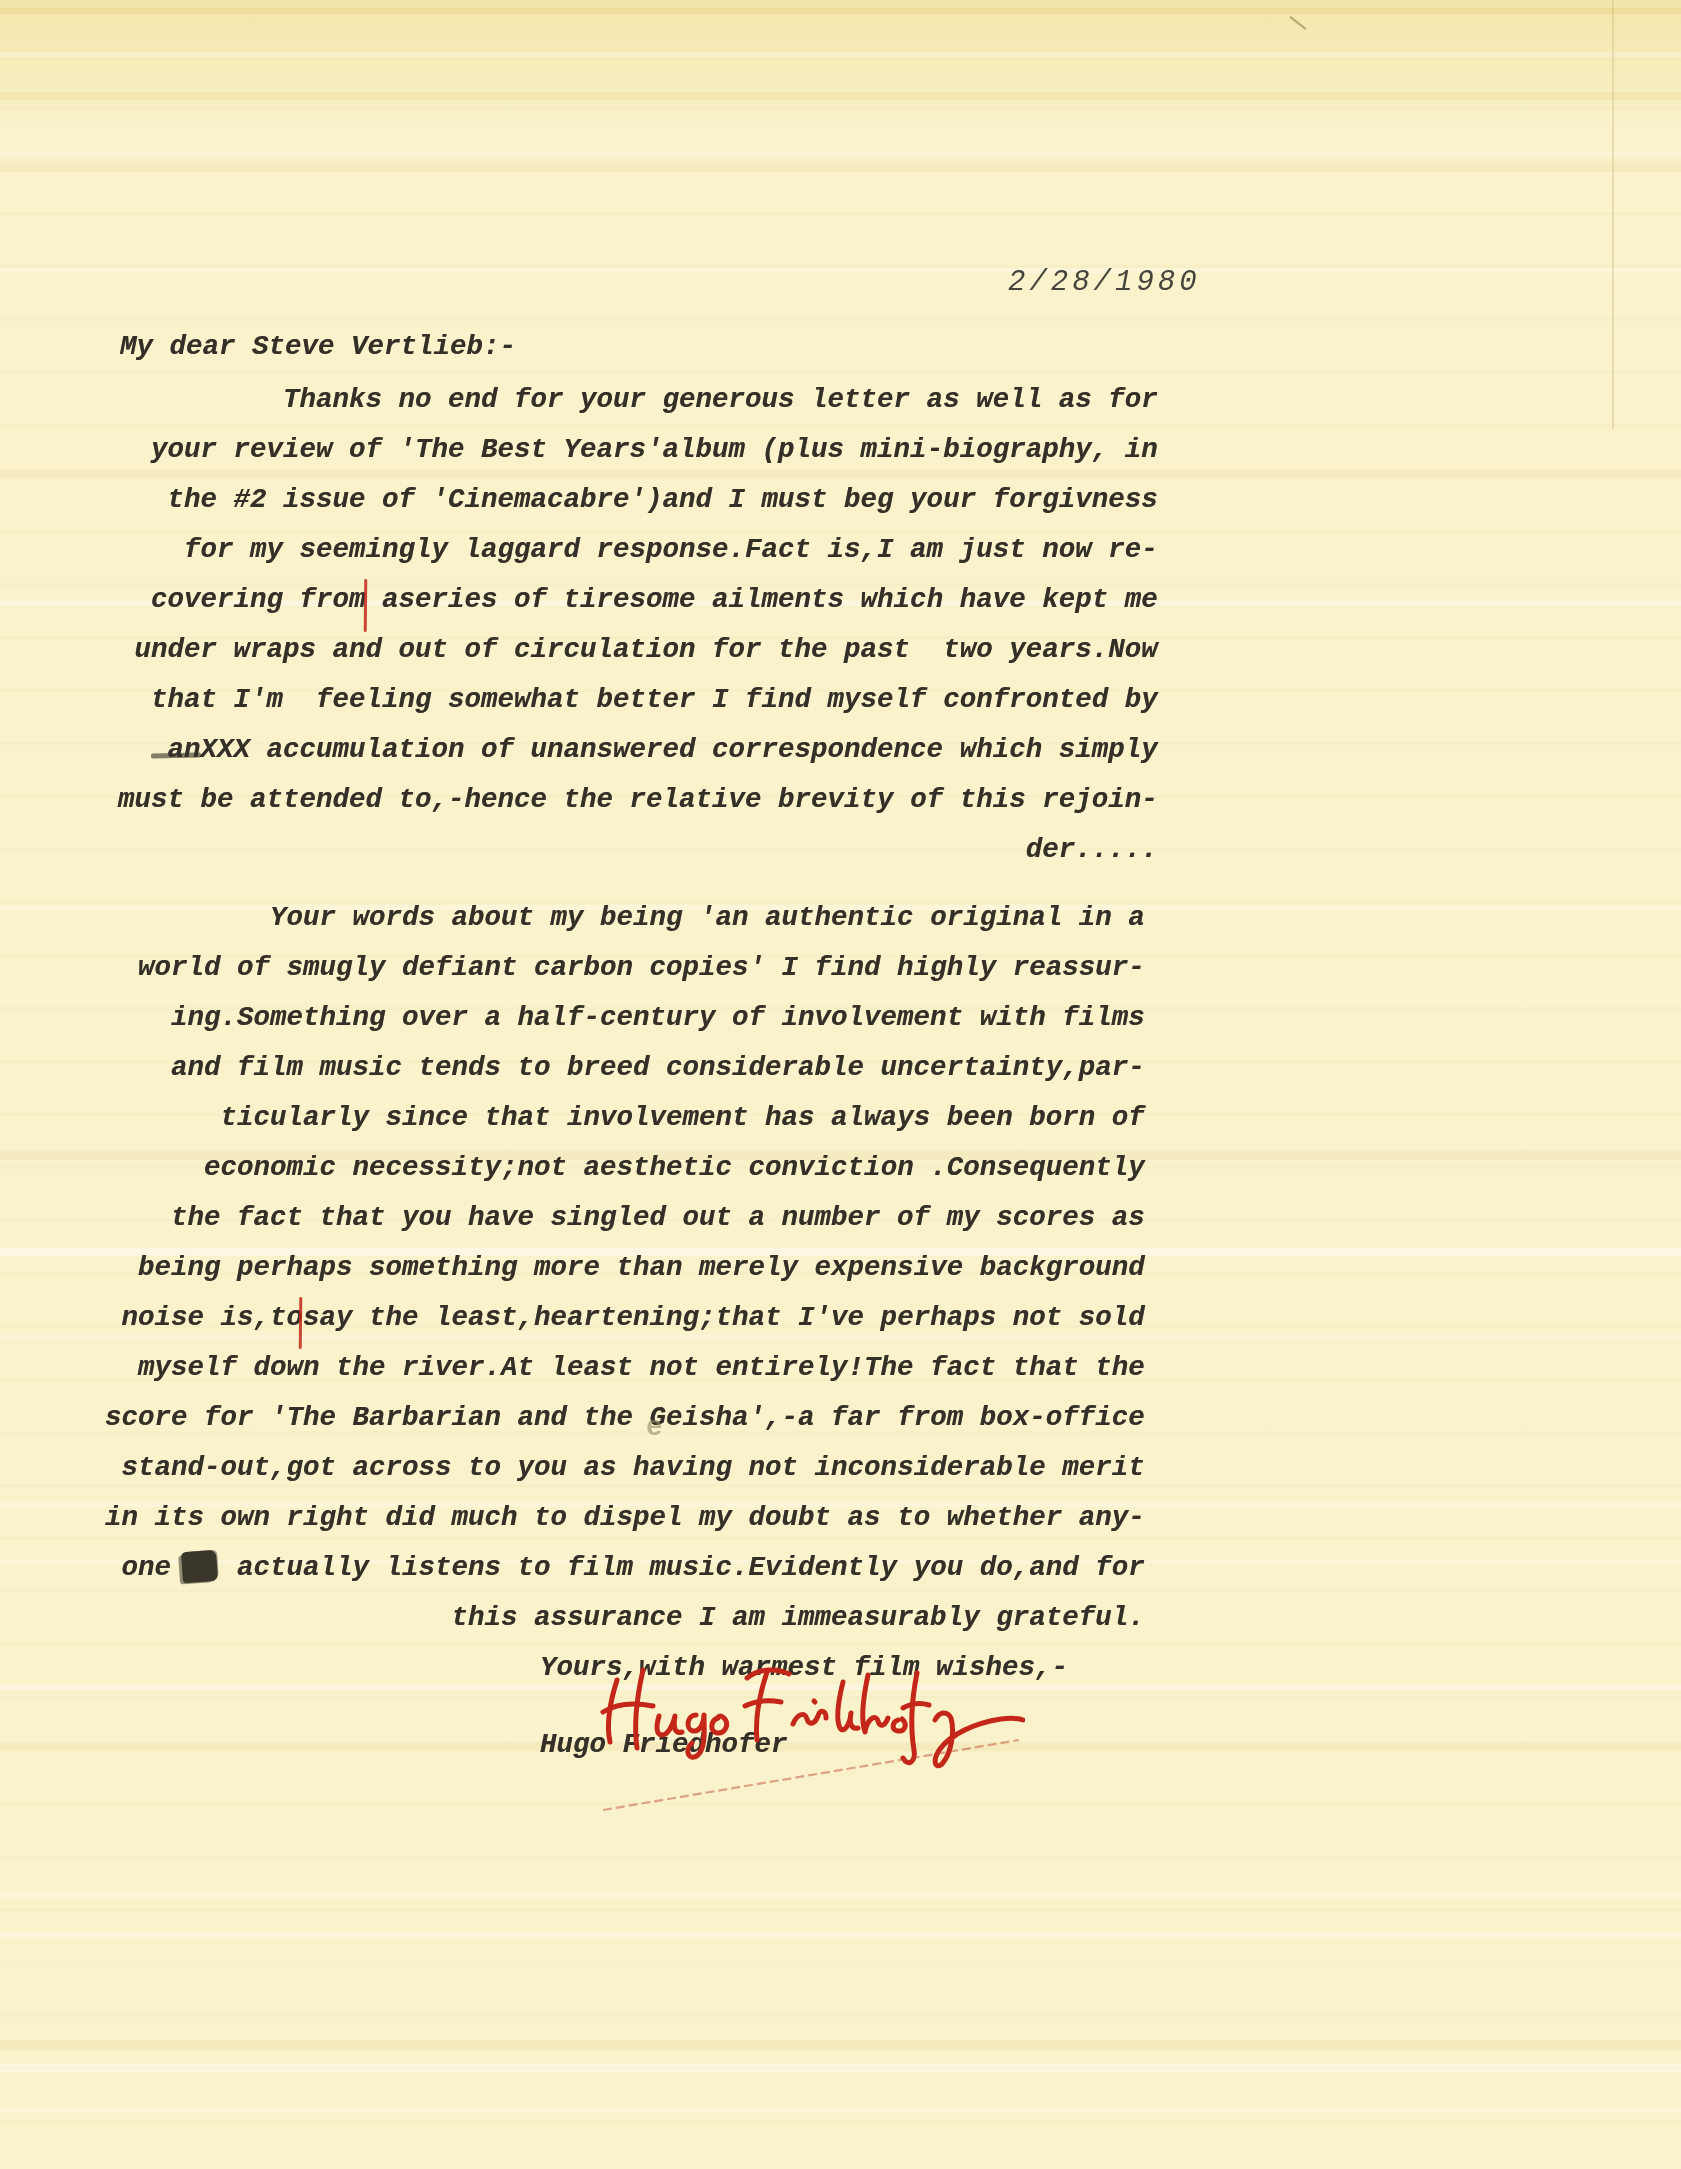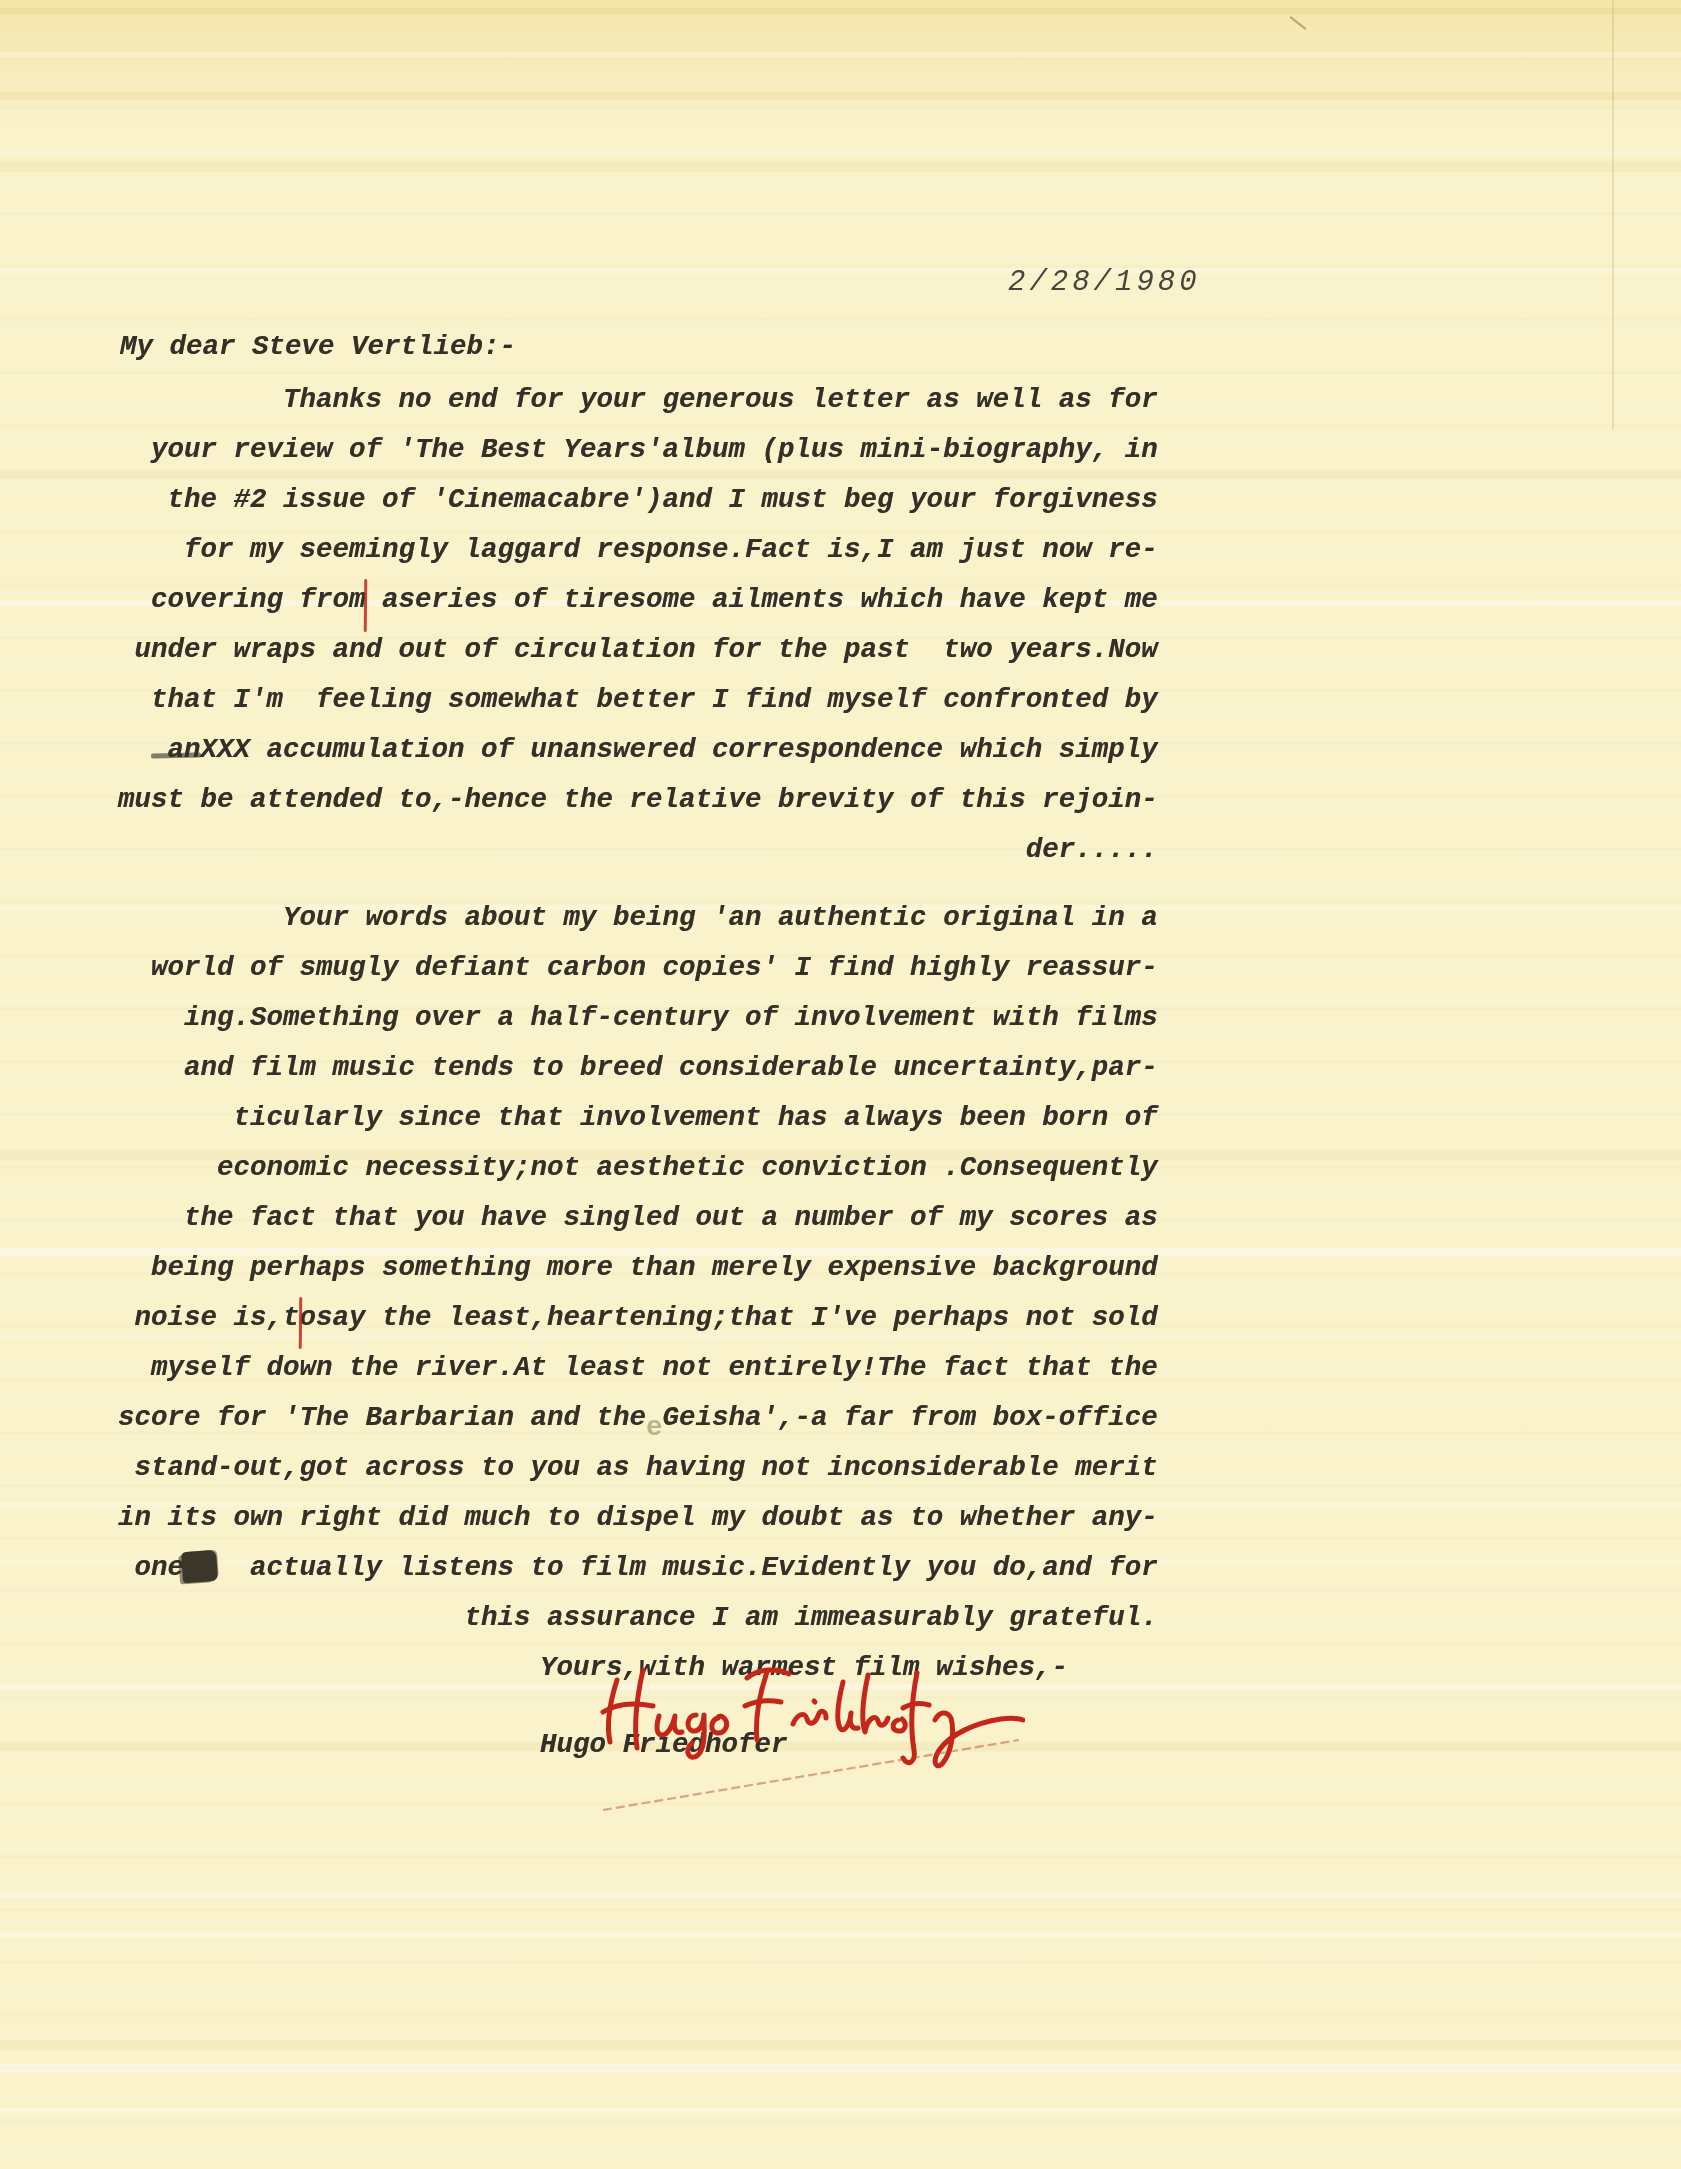--- a/index.html
+++ b/index.html
@@ -48,21 +48,21 @@
   .date{
     left:1008px;top:258px;
     font-weight:400;
     font-size:29px;
     letter-spacing:4px;
     color:#45443d;
     text-shadow:none;
   }
   .greeting{left:120px;top:322px;}
   .para1{left:118px;top:375px;}
-  .para2{left:118px;top:893px;}
+  .para2{left:105px;top:893px;}
   .closing{left:540px;top:1643px;}
   .typed-name{left:540px;top:1720px;}
   
   .caret-mark{
     position:absolute;width:3px;background:#c3271a;opacity:.85;
     transform:rotate(.6deg);border-radius:2px;pointer-events:none;
   }
   .caret-1{left:364px;top:579px;height:53px;}
   .caret-2{left:299px;top:1297px;height:52px;}
   .strike-smear{

